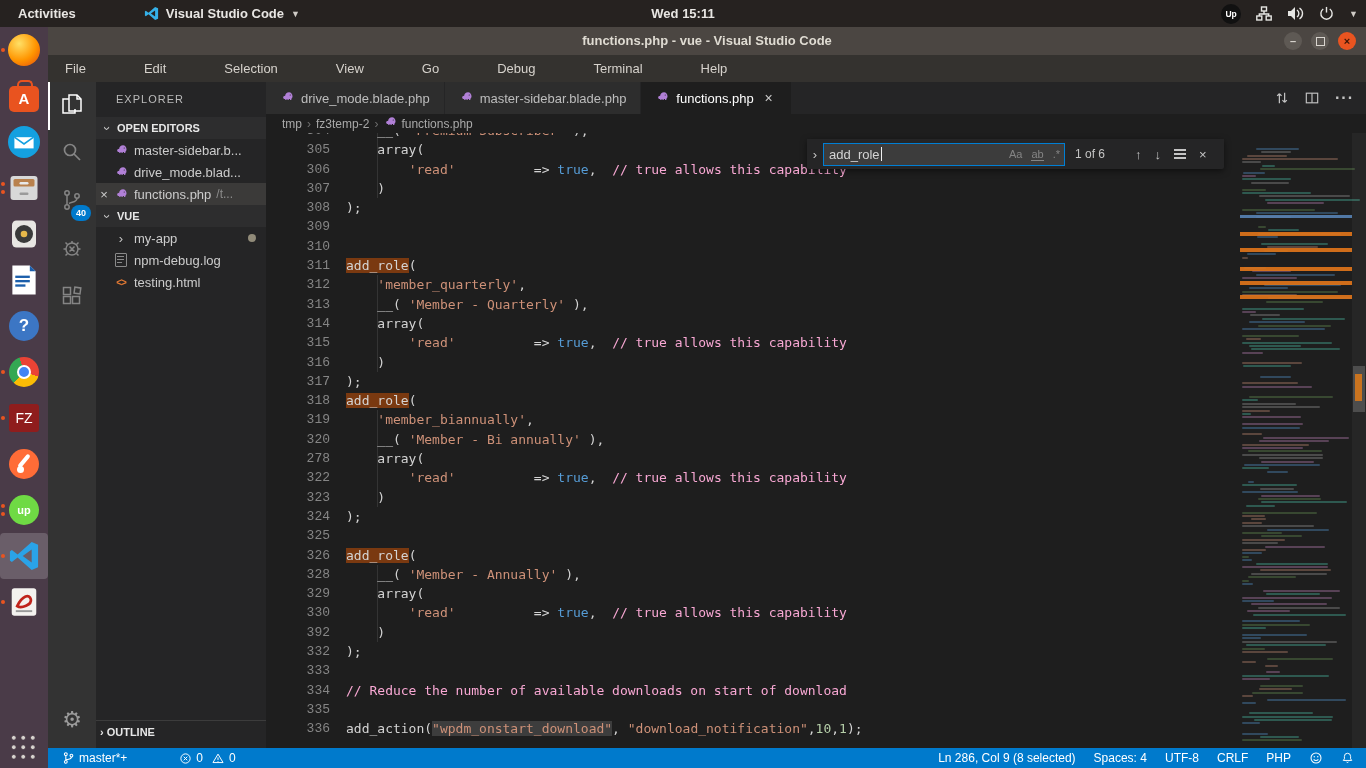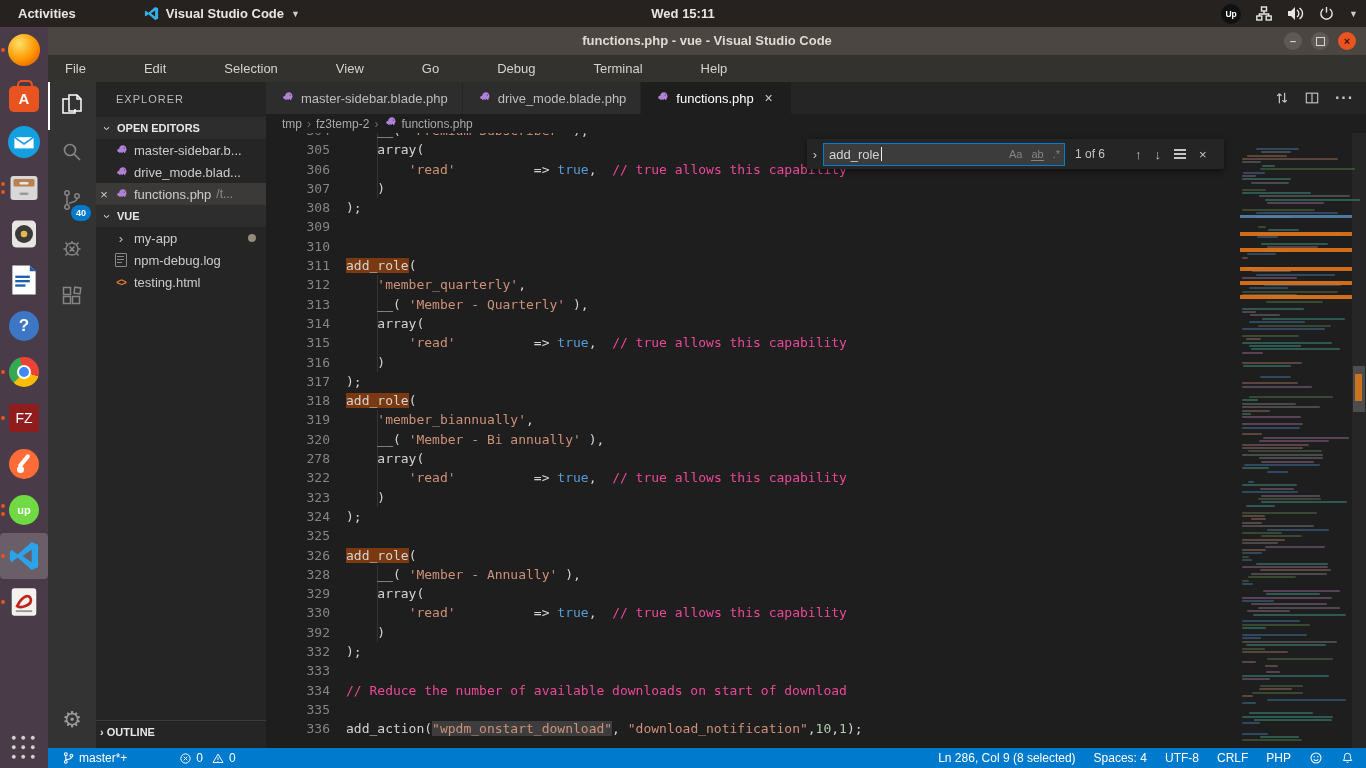--- a/index.html
+++ b/index.html
@@ -99,24 +99,24 @@
   .tab-actions{margin-left:auto;display:flex;align-items:center;gap:16px;padding-right:12px;color:#c5c5c5;}
   .breadcrumb{position:absolute;left:0;top:32px;right:0;height:19px;background:#1e1e1e;display:flex;align-items:center;
               font-size:12px;color:#a9a9a9;padding-left:16px;gap:5px;}
   .breadcrumb .sep{color:#6e6e6e;font-size:12px;}
   .breadcrumb .bc-seg{display:flex;align-items:center;gap:4px;}
 
   .editor-content{position:absolute;left:0;top:51px;right:0;height:615px;background:#1e1e1e;overflow:hidden;}
   .code-scroll{position:absolute;left:0;top:0;right:126px;bottom:0;overflow:hidden;}
   .code-lines{margin-top:-12px;font-family:"DejaVu Sans Mono",monospace;font-size:13px;}
   .line{display:flex;height:19.3px;line-height:19.3px;}
-  .ln{width:64px;flex:none;text-align:right;color:#858585;}
+  .ln{width:64px;flex:none;text-align:right;color:#858585;font-family:Liberation Mono, monospace;}
   .lc{margin-left:16px;white-space:pre;position:relative;}
   .guide{position:absolute;left:4ch;top:0;bottom:0;width:1px;background:rgba(255,255,255,.10);}
-  .tk-d{color:#d4d4d4}.tk-s{color:#ce9178}.tk-k{color:#569cd6}.tk-c{color:#ec4899}.tk-num{color:#b5cea8}
+  .tk-d{color:#d4d4d4}.tk-s{color:#ce9178}.tk-k{color:#569cd6}.tk-c{color:#f9a8d4}.tk-num{color:#b5cea8}
   .tk-m{color:#d4d4d4;background:rgba(234,92,0,.45);}
   .tk-hs{color:#ce9178;background:rgba(255,255,255,.14);}
 
   
   .minimap{position:absolute;right:14px;top:0;width:112px;height:100%;background:#1e1e1e;}
   .mm-bar{position:absolute;height:2px;border-radius:1px;}
   .mm-match{position:absolute;left:0;right:0;height:4px;background:rgba(226,118,26,.9);}
   .mm-sel{position:absolute;left:0;right:0;height:3px;background:rgba(86,130,180,.9);}
   .scrollbar{position:absolute;right:0;top:0;width:14px;height:100%;background:rgba(255,255,255,.04);}
   .sc-slider{position:absolute;left:1px;width:12px;background:rgba(151,151,151,.35);}
@@ -442,28 +442,28 @@
   </div>
 
   <div class="abs editorgroup">
     <div class="tabsrow">
       <div style="display:flex">
           <div class="tab">
             <span><svg width="14" height="11" viewBox="0 0 16 12">
                 <path fill="#b180d7" d="M10.3 0C7.8 0 6.2 1.6 5.9 3.9 4.7 4 3.6 4.6 3.6 5.9c0 1 .8 1.8 1.8 1.8h.5l.2 1.2h1.5l-.2-1.2h1l.2 1.2h1.5l-.2-1.2h1.5l.2 1.2H13l-.1-1.4c.9-.6 1.4-1.6 1.4-3C14.3 2.1 12.6 0 10.3 0z"></path>
                 <circle cx="11.7" cy="3.2" r=".6" fill="#1e1e1e"></circle>
               </svg></span>
-            <span>master-sidebar.blade.php</span>
+            <span>drive_mode.blade.php</span>
           </div>
           <div class="tab">
             <span><svg width="14" height="11" viewBox="0 0 16 12">
                 <path fill="#b180d7" d="M10.3 0C7.8 0 6.2 1.6 5.9 3.9 4.7 4 3.6 4.6 3.6 5.9c0 1 .8 1.8 1.8 1.8h.5l.2 1.2h1.5l-.2-1.2h1l.2 1.2h1.5l-.2-1.2h1.5l.2 1.2H13l-.1-1.4c.9-.6 1.4-1.6 1.4-3C14.3 2.1 12.6 0 10.3 0z"></path>
                 <circle cx="11.7" cy="3.2" r=".6" fill="#1e1e1e"></circle>
               </svg></span>
-            <span>drive_mode.blade.php</span>
+            <span>master-sidebar.blade.php</span>
           </div>
           <div class="tab active">
             <span><svg width="14" height="11" viewBox="0 0 16 12">
                 <path fill="#b180d7" d="M10.3 0C7.8 0 6.2 1.6 5.9 3.9 4.7 4 3.6 4.6 3.6 5.9c0 1 .8 1.8 1.8 1.8h.5l.2 1.2h1.5l-.2-1.2h1l.2 1.2h1.5l-.2-1.2h1.5l.2 1.2H13l-.1-1.4c.9-.6 1.4-1.6 1.4-3C14.3 2.1 12.6 0 10.3 0z"></path>
                 <circle cx="11.7" cy="3.2" r=".6" fill="#1e1e1e"></circle>
               </svg></span>
             <span>functions.php</span>
             <span class="tx">×</span>
           </div>
         </div>

